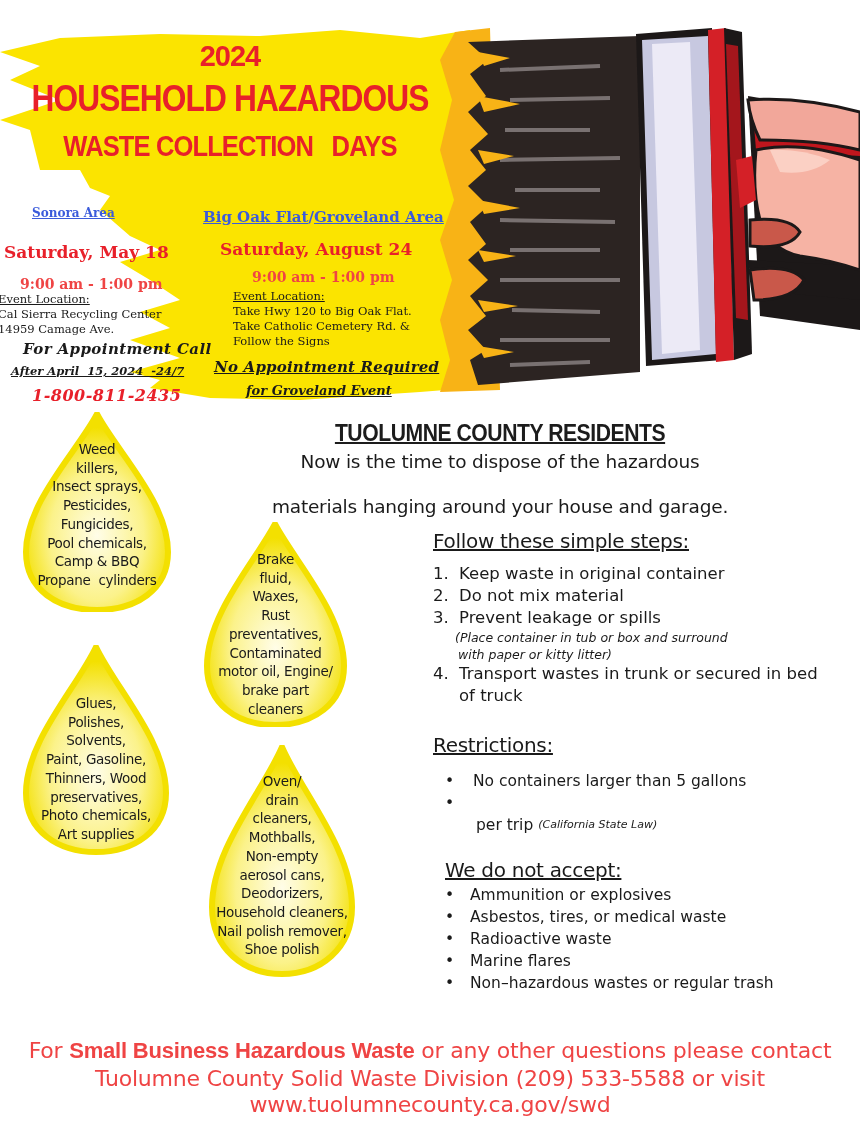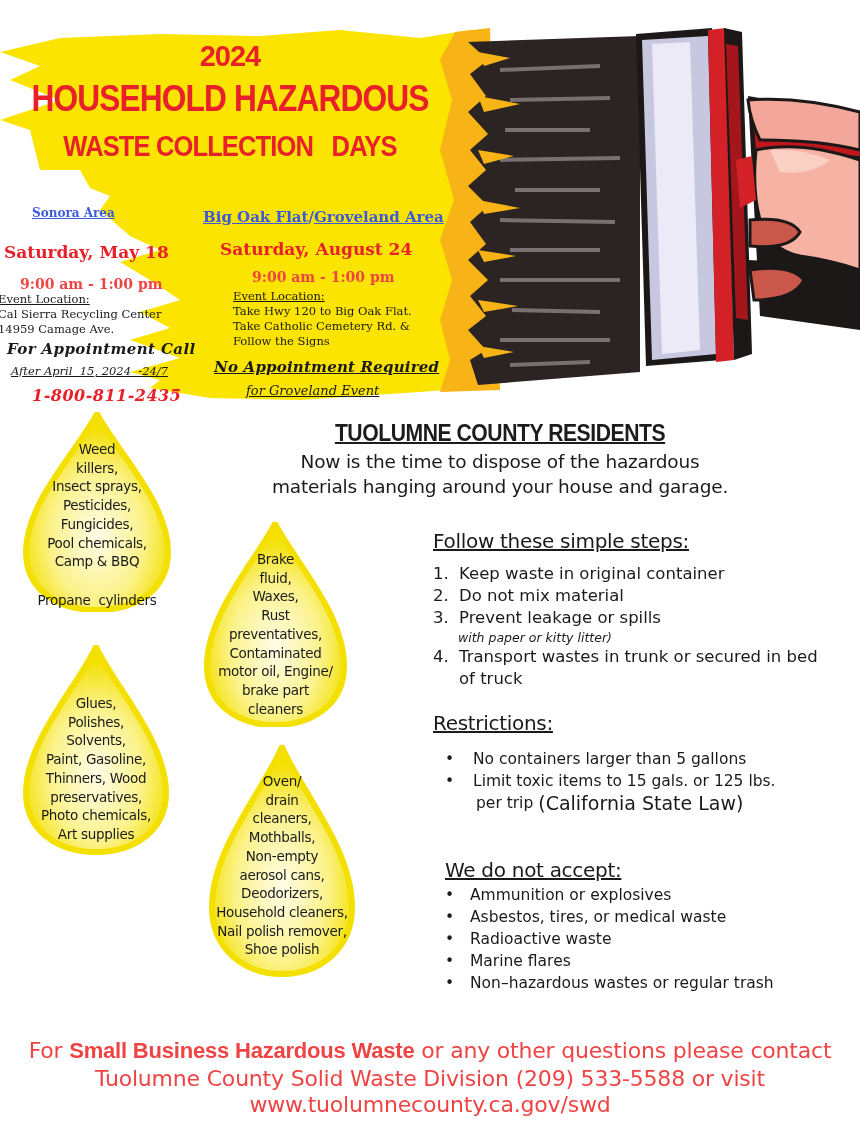--- a/index.html
+++ b/index.html
@@ -18,32 +18,32 @@
   .t-main { top: 78px; font-size: 36px; transform: scaleX(0.88); }
   .t-sub { top: 130px; font-size: 29px; transform: scaleX(0.88); }
 
   .serif { font-family: "DejaVu Serif", serif; }
   .area-link { color: #3b5bdb; font-weight: bold; text-decoration: underline; font-size: 12px; }
   .event-date { color: #e8202a; font-weight: bold; font-size: 17px; }
   .event-time { font-weight: bold; font-size: 14px; color: #ef4444; }
   .loc-label { font-size: 11.5px; text-decoration: underline; }
   .loc-text { font-size: 11.5px; line-height: 15px; }
   .appt { font-style: italic; font-weight: bold; font-size: 15px; }
-  .appt-sub { font-style: italic; font-weight: normal; font-size: 11.5px; text-decoration: underline; }
+  .appt-sub { font-style: italic; font-weight: bold; font-size: 11.5px; text-decoration: underline; }
   .phone { color: #e8202a; font-style: italic; font-weight: bold; font-size: 16px; letter-spacing: 0.5px; }
 
   
   .drop { position: absolute; }
   .drop svg { position: absolute; left: 0; top: 0; width: 100%; height: 100%; }
   .drop-text { position: absolute; left: 0; right: 0; text-align: center;
     font-family: "DejaVu Sans", sans-serif; font-size: 13.5px; line-height: 18.7px; color: #1a1a1a; letter-spacing: -0.3px; }
 
   .residents-title { font-family: "Liberation Sans", sans-serif; font-weight: 900; font-size: 23px;
     text-decoration: underline; text-decoration-thickness: 2px; letter-spacing: -0.5px; color: #1c1c1c; transform: scaleX(0.92); transform-origin: center;}
-  .residents-sub { font-size: 18.5px; line-height: 25px; color: #1a1a1a; letter-spacing: -0.2px; }
+  .residents-sub { font-size: 18.5px; line-height: 25px; color: #1a1a1a; letter-spacing: -0.2px; margin-top: 20px; }
 
   .section-head { font-size: 20px; text-decoration: underline; text-decoration-thickness: 1.5px; color: #1a1a1a; letter-spacing: -0.3px; }
   .step { font-size: 16.5px; line-height: 22px; display: flex; }
   .step-num { width: 26px; flex: none; }
   .step-note { font-size: 12.5px; font-style: italic; line-height: 17px; }
   .bullet-row { display: flex; font-size: 15.5px; line-height: 22px; }
   .bullet { width: 28px; flex: none; text-align: left; }
 
   .footer-line { position: absolute; left: 0; width: 860px; text-align: center; font-size: 22px; color: #ef4444; letter-spacing: -0.2px; }
   .footer-bold { font-weight: 900; font-family: "Liberation Sans", sans-serif; }
@@ -108,21 +108,21 @@
 <div class="title-line t-main">HOUSEHOLD HAZARDOUS</div>
 <div class="title-line t-sub" style="white-space:pre;">WASTE COLLECTION   DAYS</div>
 
 <div class="abs serif" style="left:0; top:206px; width:200px;">
   <div class="abs area-link" style="left:32px; top:0; white-space:nowrap;">Sonora Area</div>
   <div class="abs event-date" style="left:4px; top:36px; white-space:nowrap;">Saturday, May 18</div>
   <div class="abs event-time" style="left:20px; top:70px; white-space:nowrap;">9:00 am - 1:00 pm</div>
   <div class="abs loc-label" style="left:-2px; top:86px; white-space:nowrap;">Event Location:</div>
   <div class="abs loc-text" style="left:-2px; top:101px; white-space:nowrap;">Cal Sierra Recycling Center</div>
   <div class="abs loc-text" style="left:-2px; top:116px; white-space:nowrap;">14959 Camage Ave.</div>
-  <div class="abs appt" style="left:7px; top:134px; white-space:nowrap; letter-spacing:0.4px;">For Appointment Call</div>
+  <div class="abs appt" style="left:23px; top:134px; white-space:nowrap; letter-spacing:0.4px;">For Appointment Call</div>
   <div class="abs appt-sub" style="left:11px; top:158px; white-space:pre;">After April  15, 2024  -24/7</div>
   <div class="abs phone" style="left:32px; top:180px; white-space:nowrap;">1-800-811-2435</div>
 </div>
 
 <div class="abs serif" style="left:200px; top:206px; width:270px;">
   <div class="abs" style="left:3px; top:2px; white-space:nowrap; font-size:15px;">
     <span class="area-link" style="font-size:15px;">Big Oak Flat</span><span style="font-weight:bold; color:#3b5bdb;">/</span><span class="area-link" style="font-size:15px;">Groveland Area</span>
   </div>
   <div class="abs event-date" style="left:20px; top:33px; white-space:nowrap;">Saturday, August 24</div>
   <div class="abs event-time" style="left:52px; top:63px; white-space:nowrap;">9:00 am - 1:00 pm</div>
@@ -146,21 +146,21 @@
     <path d="M75,2 C95,40 146,90 146,140 C146,178 114,198 75,198 C36,198 4,178 4,140 C4,90 55,40 75,2 Z" fill="url(#dg1)" stroke="#f3e000" stroke-width="6"></path>
   </svg>
   <div class="drop-text" style="top:28px;">
     <div>Weed</div>
     <div>killers,</div>
     <div>Insect sprays,</div>
     <div>Pesticides,</div>
     <div>Fungicides,</div>
     <div>Pool chemicals,</div>
     <div>Camp &amp; BBQ</div>
-    <div style="white-space:pre;margin-top:20px;">Propane  cylinders</div>
+    <div style="white-space:pre;">Propane  cylinders</div>
   </div>
 </div>
 
 <div class="drop" style="left:203px; top:522px; width:145px; height:205px;">
   <svg viewBox="0 0 145 205">
     <defs>
         <radialGradient id="dg2" cx="50%" cy="62%" r="55%">
           <stop offset="0%" stop-color="#fffde8"></stop>
           <stop offset="60%" stop-color="#fbf28a"></stop>
           <stop offset="100%" stop-color="#f3e000"></stop>
@@ -243,45 +243,45 @@
         <span>Keep waste in original container</span>
       </div>
     <div class="step">
         <span class="step-num">2.</span>
         <span>Do not mix material</span>
       </div>
     <div class="step">
         <span class="step-num">3.</span>
         <span>Prevent leakage or spills</span>
       </div>
+    <div class="step-note" style="padding-left:22px;">(Place container in tub or box and surround</div>
     <div class="step-note" style="padding-left:25px;">with paper or kitty litter)</div>
     <div class="step">
         <span class="step-num">4.</span>
         <span>Transport wastes in trunk or secured in bed</span>
       </div>
     <div class="step">
         <span class="step-num"></span>
         <span>of truck</span>
       </div>
   </div>
 </div>
 
-<div class="abs" style="left:433px; top:711px; width:420px;">
+<div class="abs" style="left:433px; top:733px; width:420px;">
   <div class="section-head">Restrictions:</div>
   <div style="margin-top:13px; padding-left:12px;">
     <div class="bullet-row">
         <span class="bullet">•</span>
         <span>No containers larger than 5 gallons</span>
       </div>
     <div class="bullet-row">
         <span class="bullet">•</span>
-        <span>Limit toxic items to 15 gals. or 125 lbs.</span>
       </div>
     <div class="bullet-row" style="padding-left:31px;">
-      <span>per trip</span>&nbsp;<span style="font-size:19px;">(California State Law)</span>
+      <span>per trip</span>&nbsp;<span style="font-size:11px;font-style:italic;">(California State Law)</span>
     </div>
   </div>
 </div>
 
 <div class="abs" style="left:445px; top:858px; width:400px;">
   <div class="section-head">We do not accept:</div>
   <div style="margin-top:2px;">
     <div class="bullet-row">
         <span class="bullet" style="width:25px;">•</span>
         <span>Ammunition or explosives</span>

